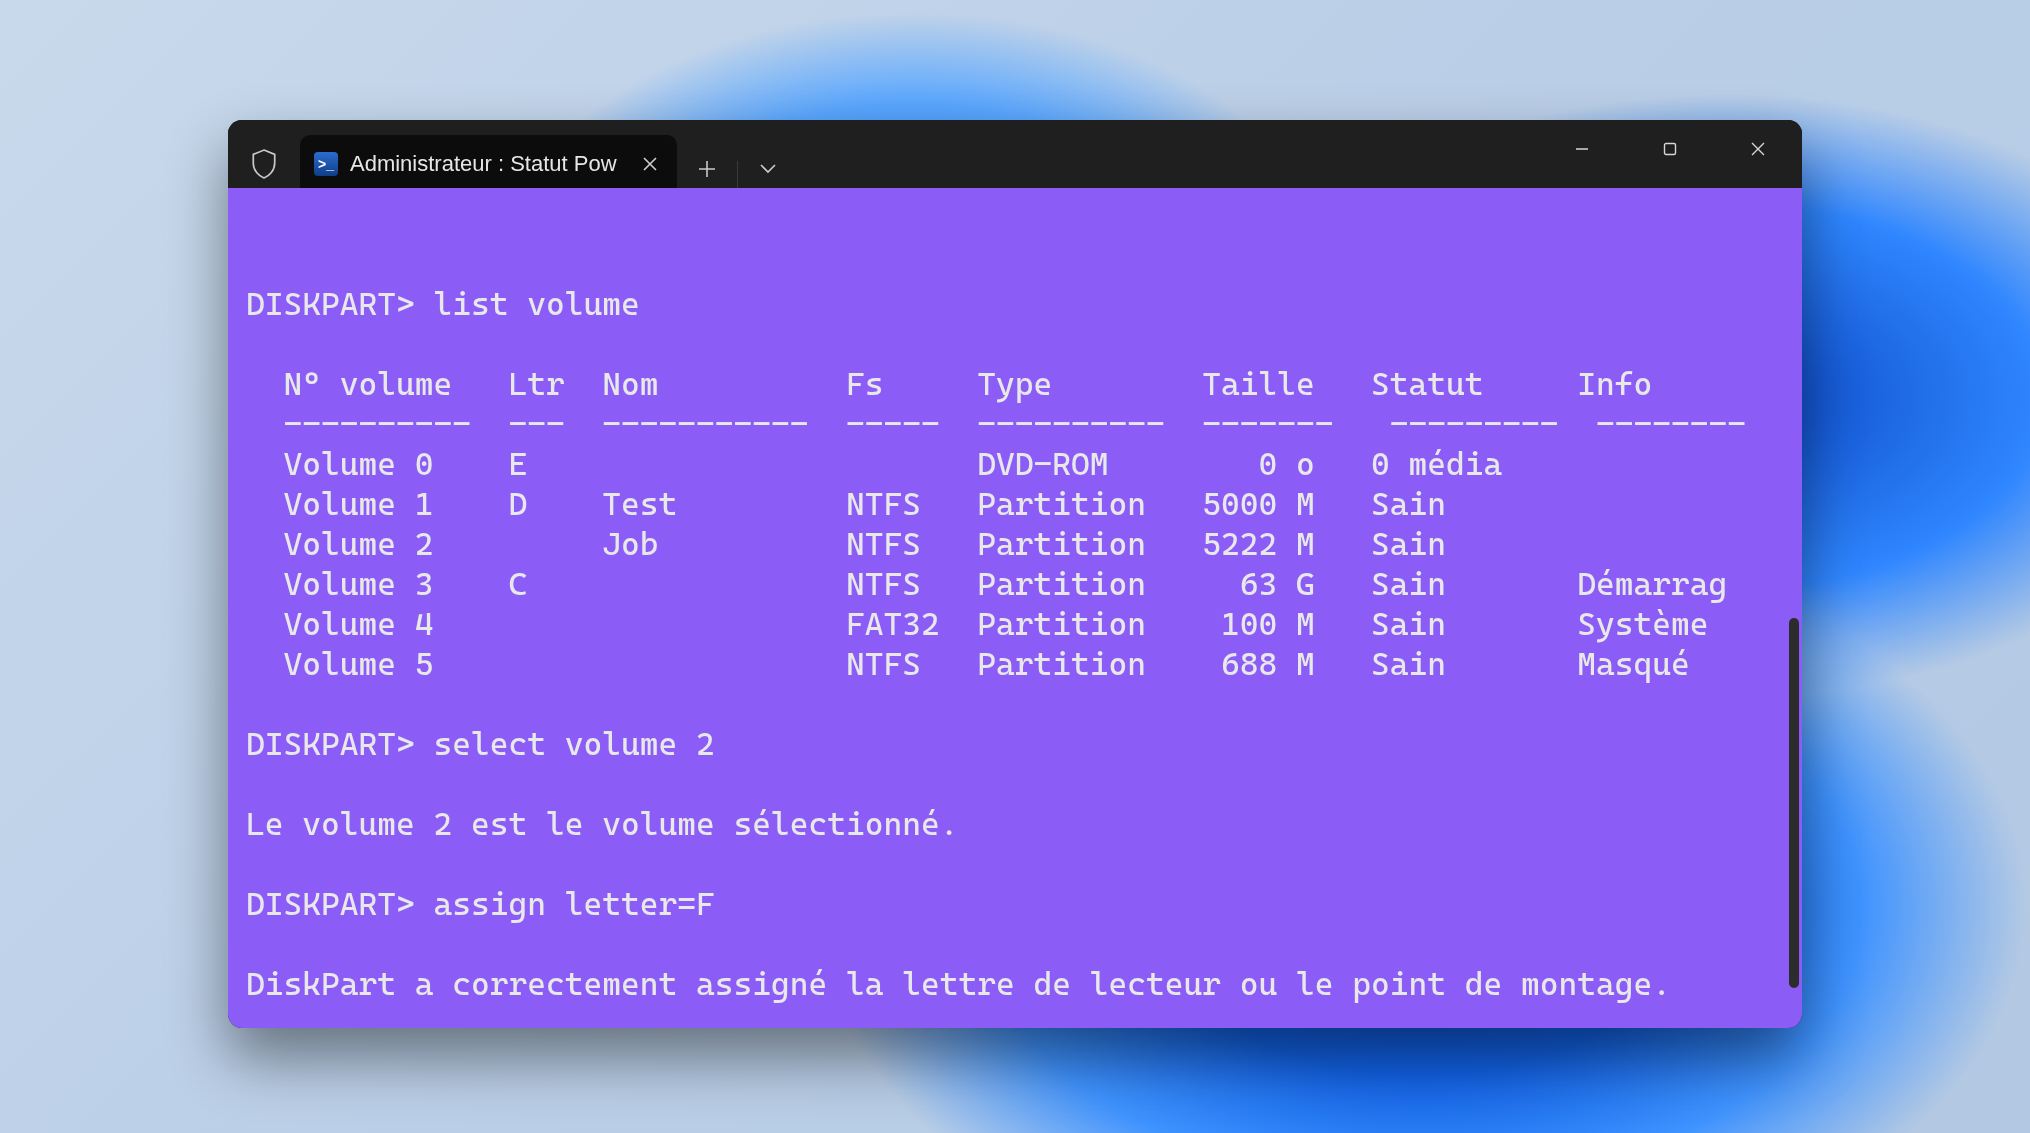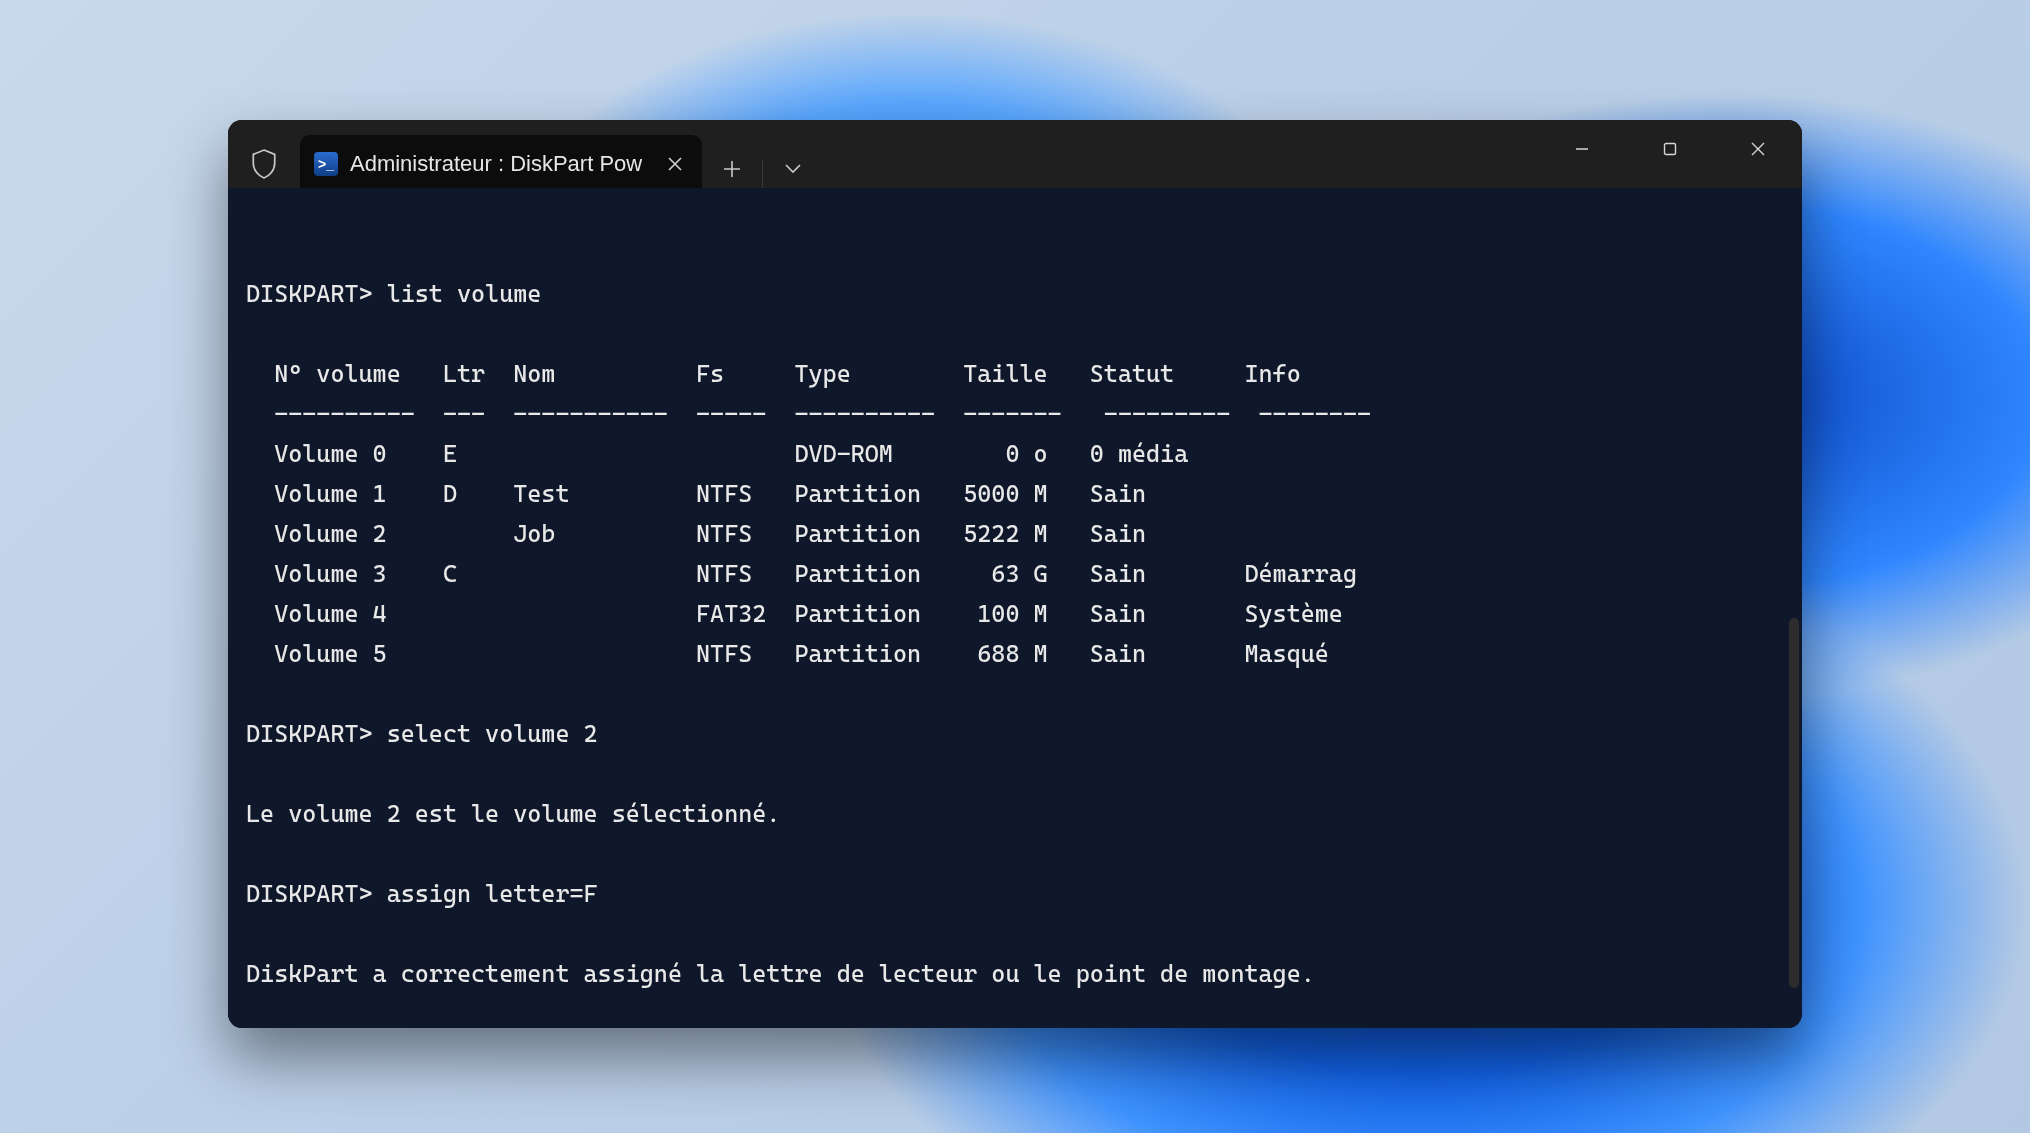--- a/index.html
+++ b/index.html
@@ -120,25 +120,25 @@
   .win-btn {
     width: 88px;
     height: 58px;
     display: flex;
     align-items: center;
     justify-content: center;
     color: #d7d7d7;
   }
   .term {
     flex: 1;
-    background: #0f172a;
-    padding: 6px 18px 12px 18px;
+    background: #8b5cf6;
+    padding: 16px 18px 12px 18px;
     color: #e8e8e8;
     font-family: "Cascadia Mono", "Consolas", monospace;
-    font-size: 24px;
+    font-size: 32px;
     line-height: 40px;
     white-space: pre;
     overflow: hidden;
     position: relative;
   }
   @keyframes blink { 50% {opacity:0;} }
   .scrollbar-track {
     position:absolute;
     right:3px;
     top:430px;
@@ -161,21 +161,21 @@
 
       <div class="titlebar-left">
         <div class="shield-slot">
           <svg class="svg-icon" width="26" height="30" viewBox="0 0 24 28">
             <path d="M12 1 L22 5 V13 C22 20 17 25 12 27 C7 25 2 20 2 13 V5 Z" fill="none" stroke="#c8c8c8" stroke-width="1.6"></path>
           </svg>
         </div>
 
         <div class="tab">
           <span class="ps-icon">&gt;_</span>
-          <span class="tab-title">Administrateur : DiskPart Pow</span>
+          <span class="tab-title">Administrateur : Statut Pow</span>
           <span class="tab-close">
             <svg width="14" height="14" viewBox="0 0 14 14">
                 <path d="M1 1 L13 13 M13 1 L1 13" stroke="#cfcfcf" stroke-width="1.6"></path>
               </svg>
           </span>
         </div>
 
         <div class="new-tab">
           <svg width="18" height="18" viewBox="0 0 18 18">
               <path d="M9 1 V17 M1 9 H17" stroke="#cacaca" stroke-width="1.6"></path>

